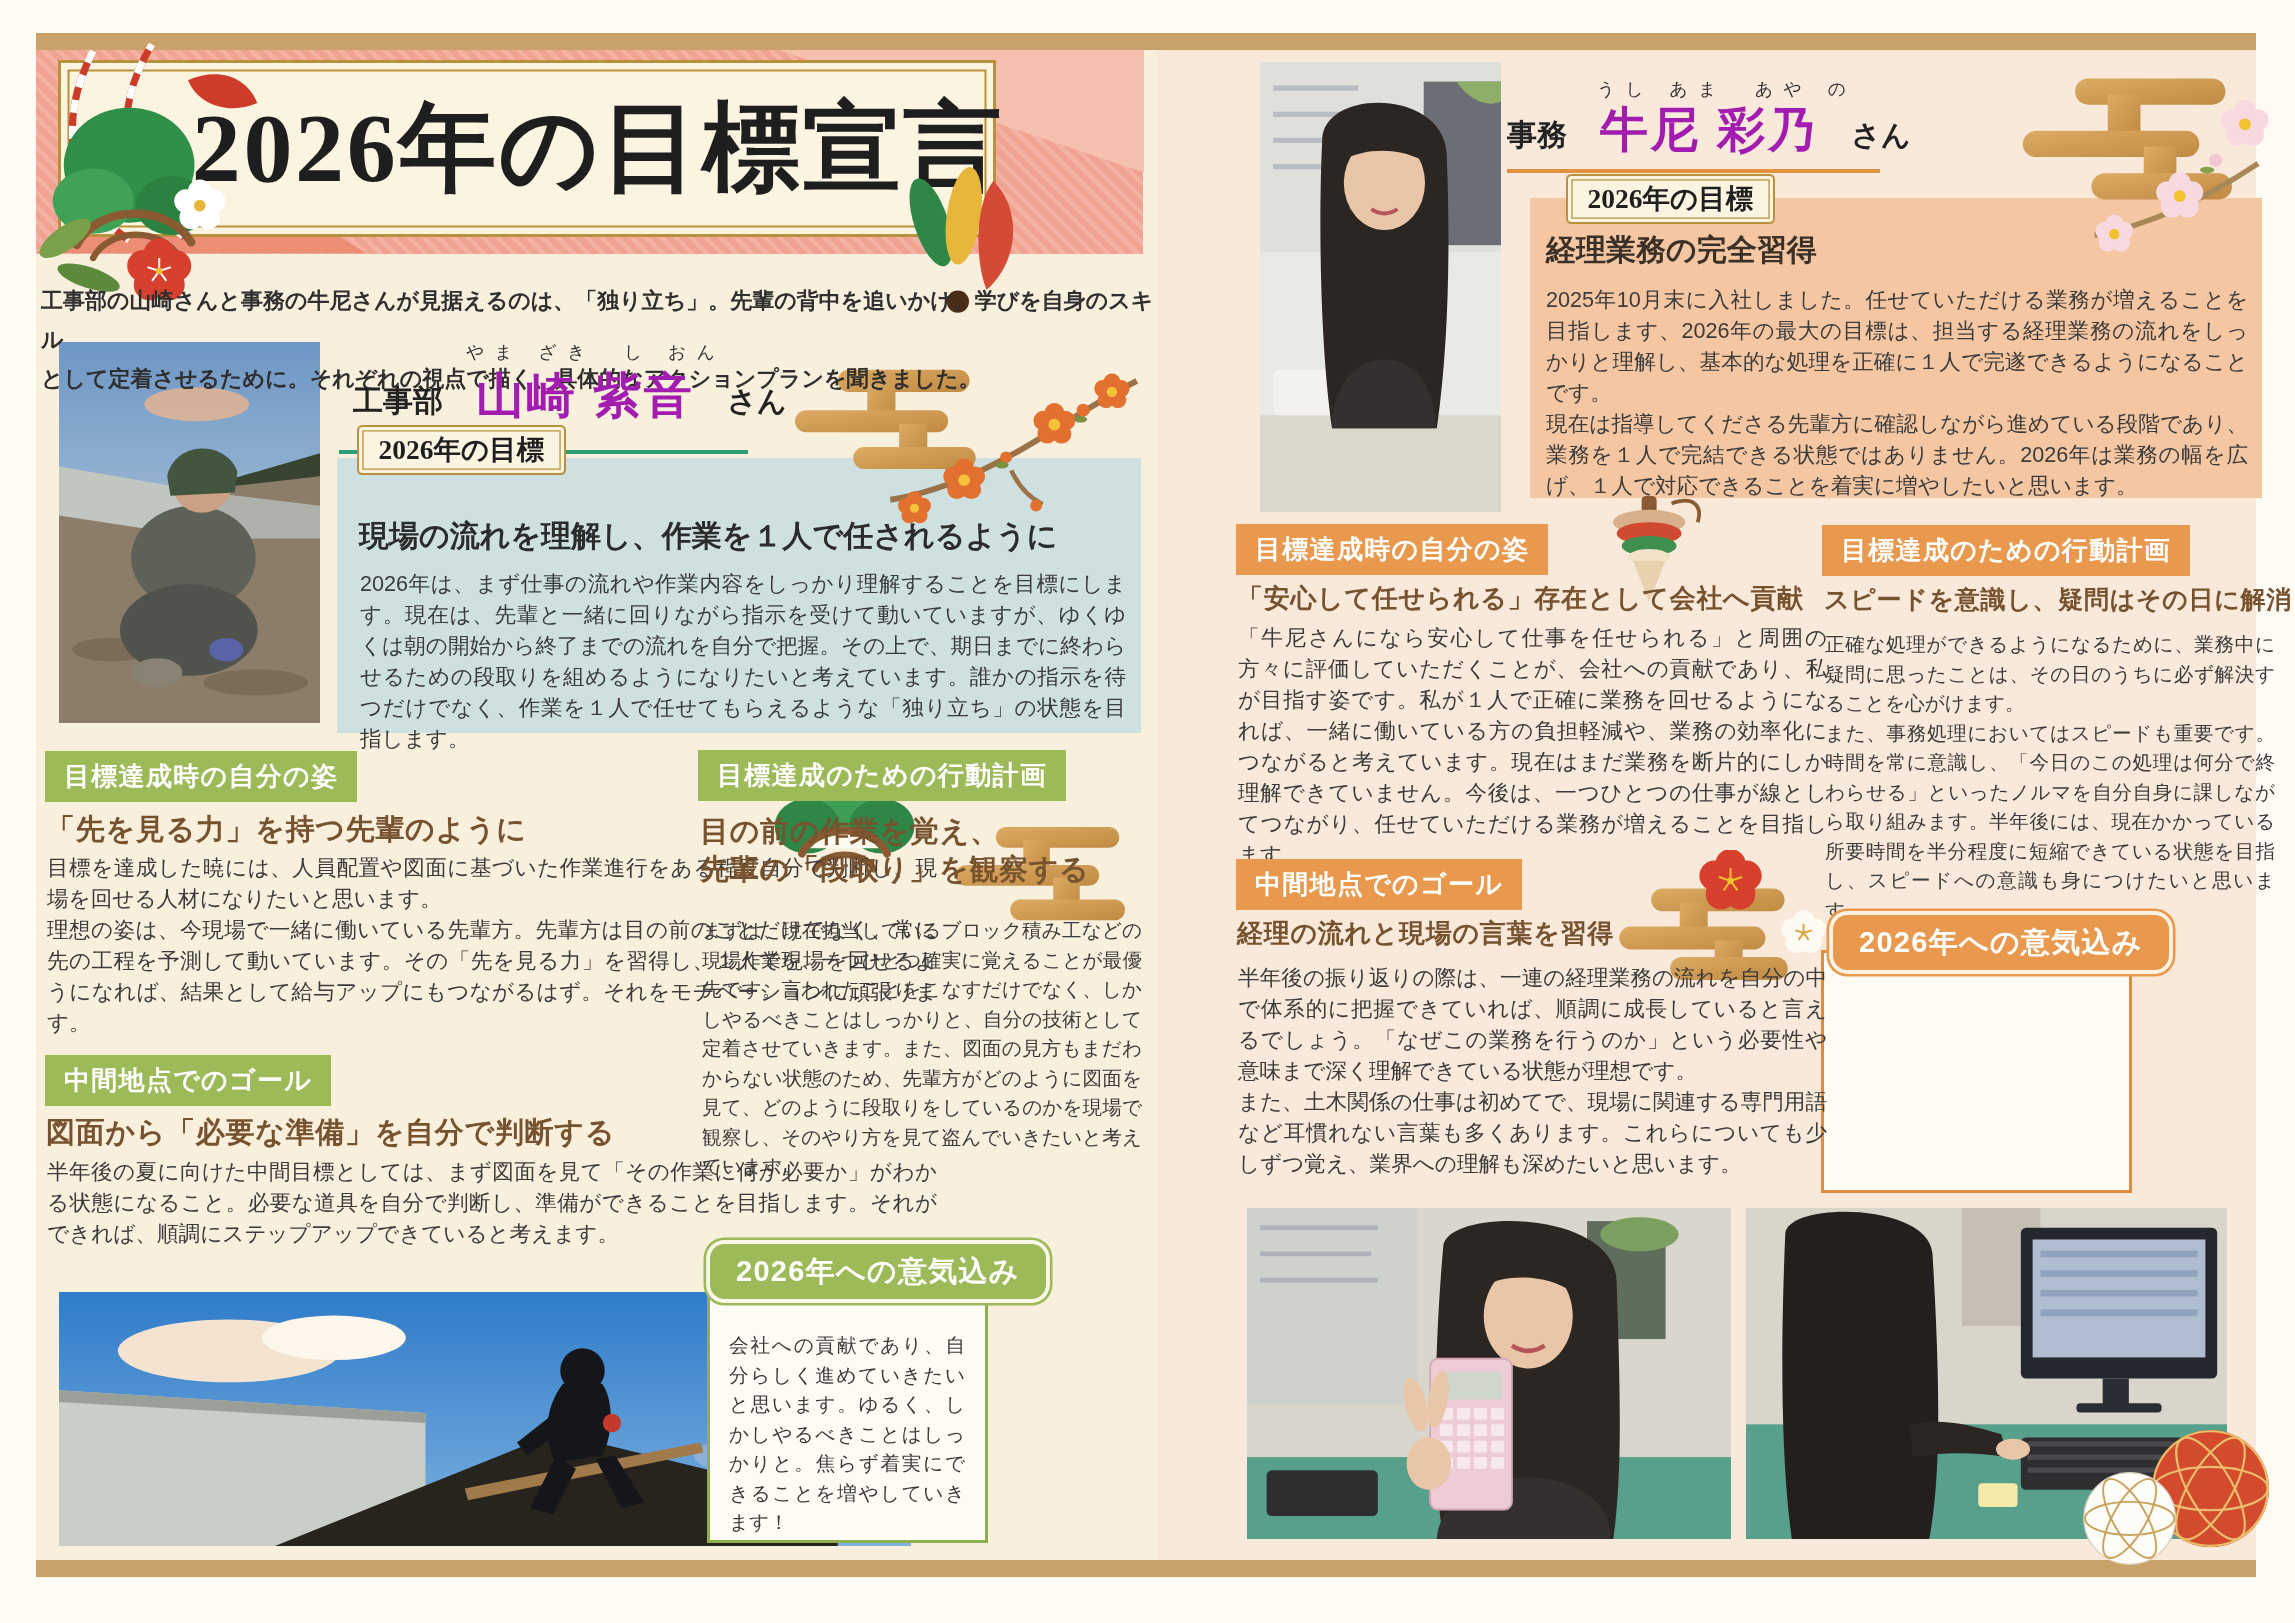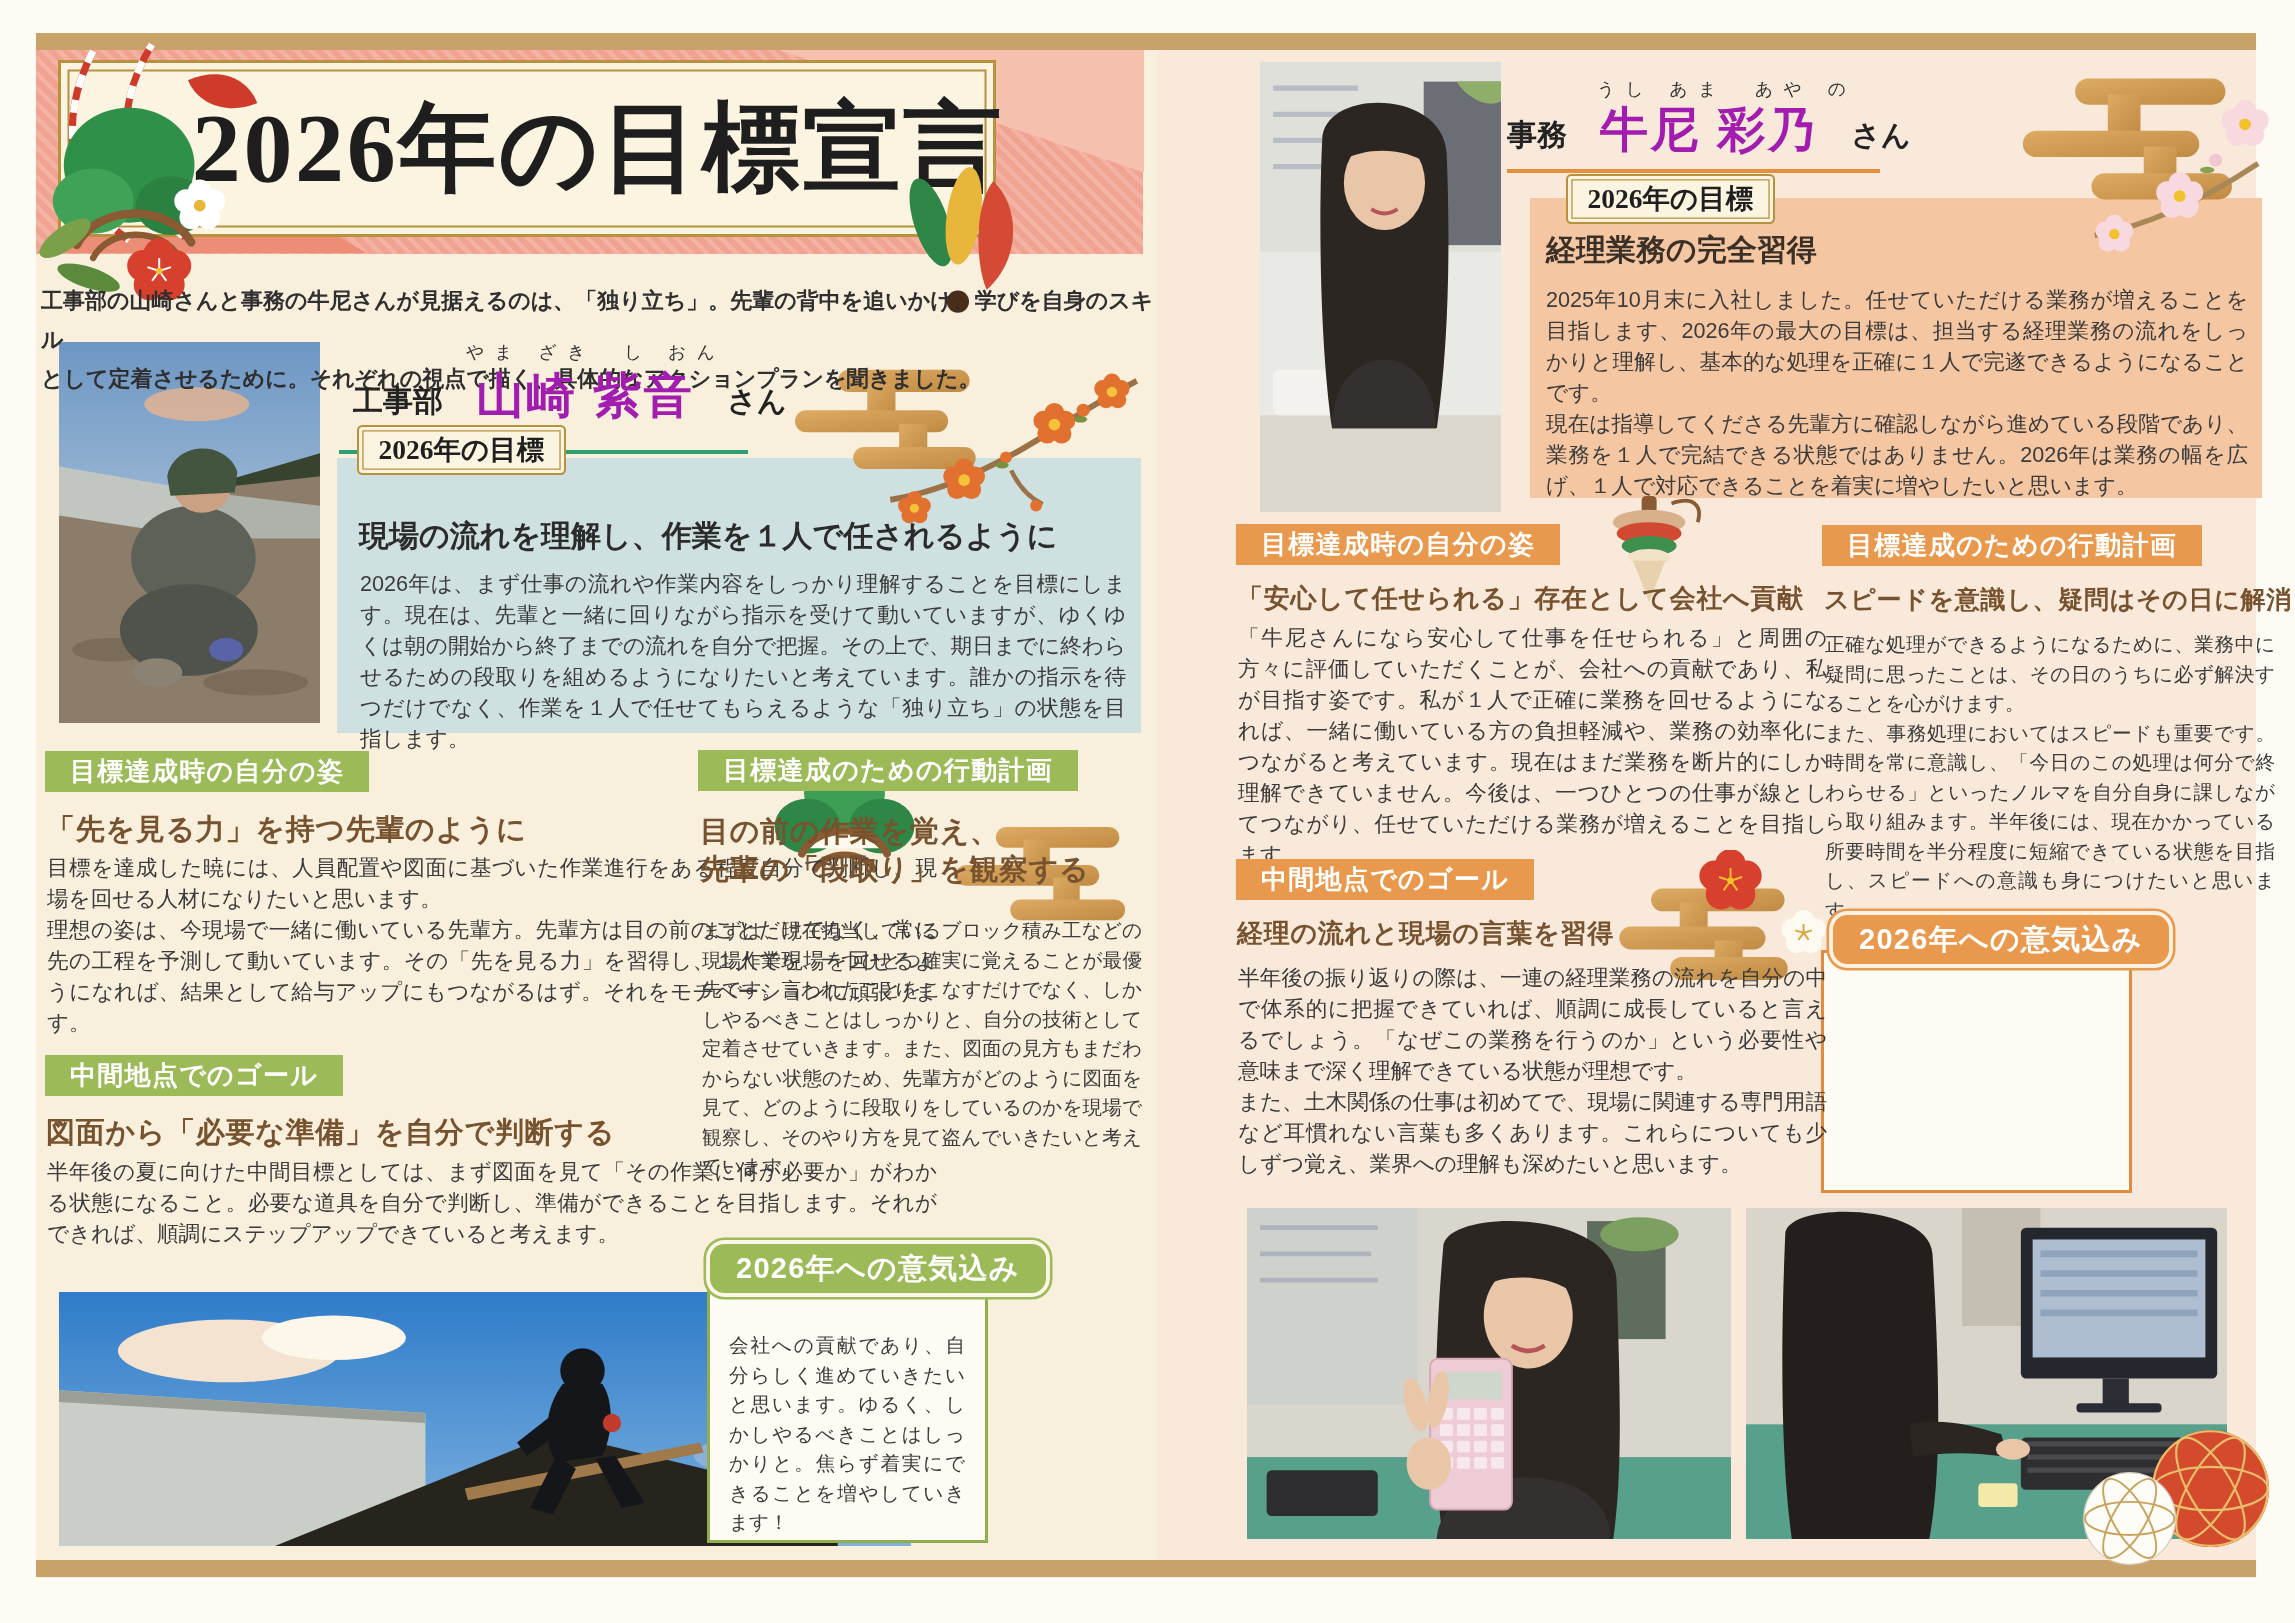--- a/index.html
+++ b/index.html
@@ -21,21 +21,21 @@
   .banner{left:58px;top:60px;width:932px;height:171px;background:#fbf4e1;
     border:3.3px solid #b8913f;box-shadow:inset 0 0 0 6.5px #fbf4e1, inset 0 0 0 8.5px #b8913f;z-index:2;}
   .banner-title{position:absolute;left:164px;top:0;width:746px;height:171px;
     display:flex;align-items:center;justify-content:center;
     font-family:"Liberation Serif","DejaVu Serif",serif;font-weight:bold;
     font-size:98px;letter-spacing:2.6px;color:#1e1e1e;white-space:nowrap;}
   .intro{left:41px;top:281px;width:1132px;font-size:22px;font-weight:bold;
     line-height:39px;color:#2f2f2f;white-space:pre-line;z-index:3;}
 
   
-  .sec-label{display:inline-flex;align-items:center;height:41px;padding:0 25px;
+  .sec-label{display:inline-flex;align-items:center;height:51px;padding:0 19px;
     color:#fff;font-weight:bold;font-size:26px;letter-spacing:1.3px;z-index:3;white-space:nowrap;}
   .lab-green{background:#9cba58;} .lab-orange{background:#e9994d;}
   .headline{font-weight:bold;font-size:29px;color:#77522e;letter-spacing:0.7px;
     white-space:pre-line;line-height:38px;z-index:3;}
   .r-hl{font-size:26px;}
   .goal-headline{font-weight:bold;font-size:30px;color:#2b2b2b;z-index:3;white-space:nowrap;}
   .body-text{font-size:21.6px;line-height:31px;color:#3b3b3b;text-align:justify;
     white-space:pre-line;z-index:3;}
   .body-sm{font-size:19.6px;line-height:29.5px;}
   .goal-badge{position:absolute;z-index:4;font-family:"Liberation Serif","DejaVu Serif",serif;
@@ -44,21 +44,21 @@
   .panel{z-index:1;}
   .blue-panel{left:337px;top:458px;width:804px;height:275px;background:#cfe0e1;}
   .peach-panel{left:1530px;top:198px;width:732px;height:300px;background:#f4c6a2;}
   .profile-row{display:flex;align-items:flex-end;gap:33px;z-index:3;white-space:nowrap;}
   .dept{font-size:30px;font-weight:bold;color:#222;padding-bottom:6.5px;}
   .pname{font-size:48px;font-weight:bold;color:#a21caf;letter-spacing:2.6px;}
   .hono{font-size:29px;font-weight:bold;color:#222;padding-bottom:6.5px;}
   .furigana{font-size:17.7px;letter-spacing:10.5px;color:#333;z-index:3;white-space:nowrap;}
   .u-line{height:3.9px;z-index:3;}
   .enth-label{position:absolute;z-index:4;display:inline-flex;align-items:center;justify-content:center;
-    height:49px;padding:0 26px;border-radius:14.4px;color:#fff;font-weight:bold;font-size:29px;
+    height:55px;padding:0 26px;border-radius:14.4px;color:#fff;font-weight:bold;font-size:29px;
     letter-spacing:1.3px;white-space:nowrap;}
   .enth-box{position:absolute;z-index:2;background:#fdfbf3;}
   .photo{z-index:1;}
   .ico{z-index:2;}
 </style>
 </head>
 <body>
 
 <div id="canvas">
 

